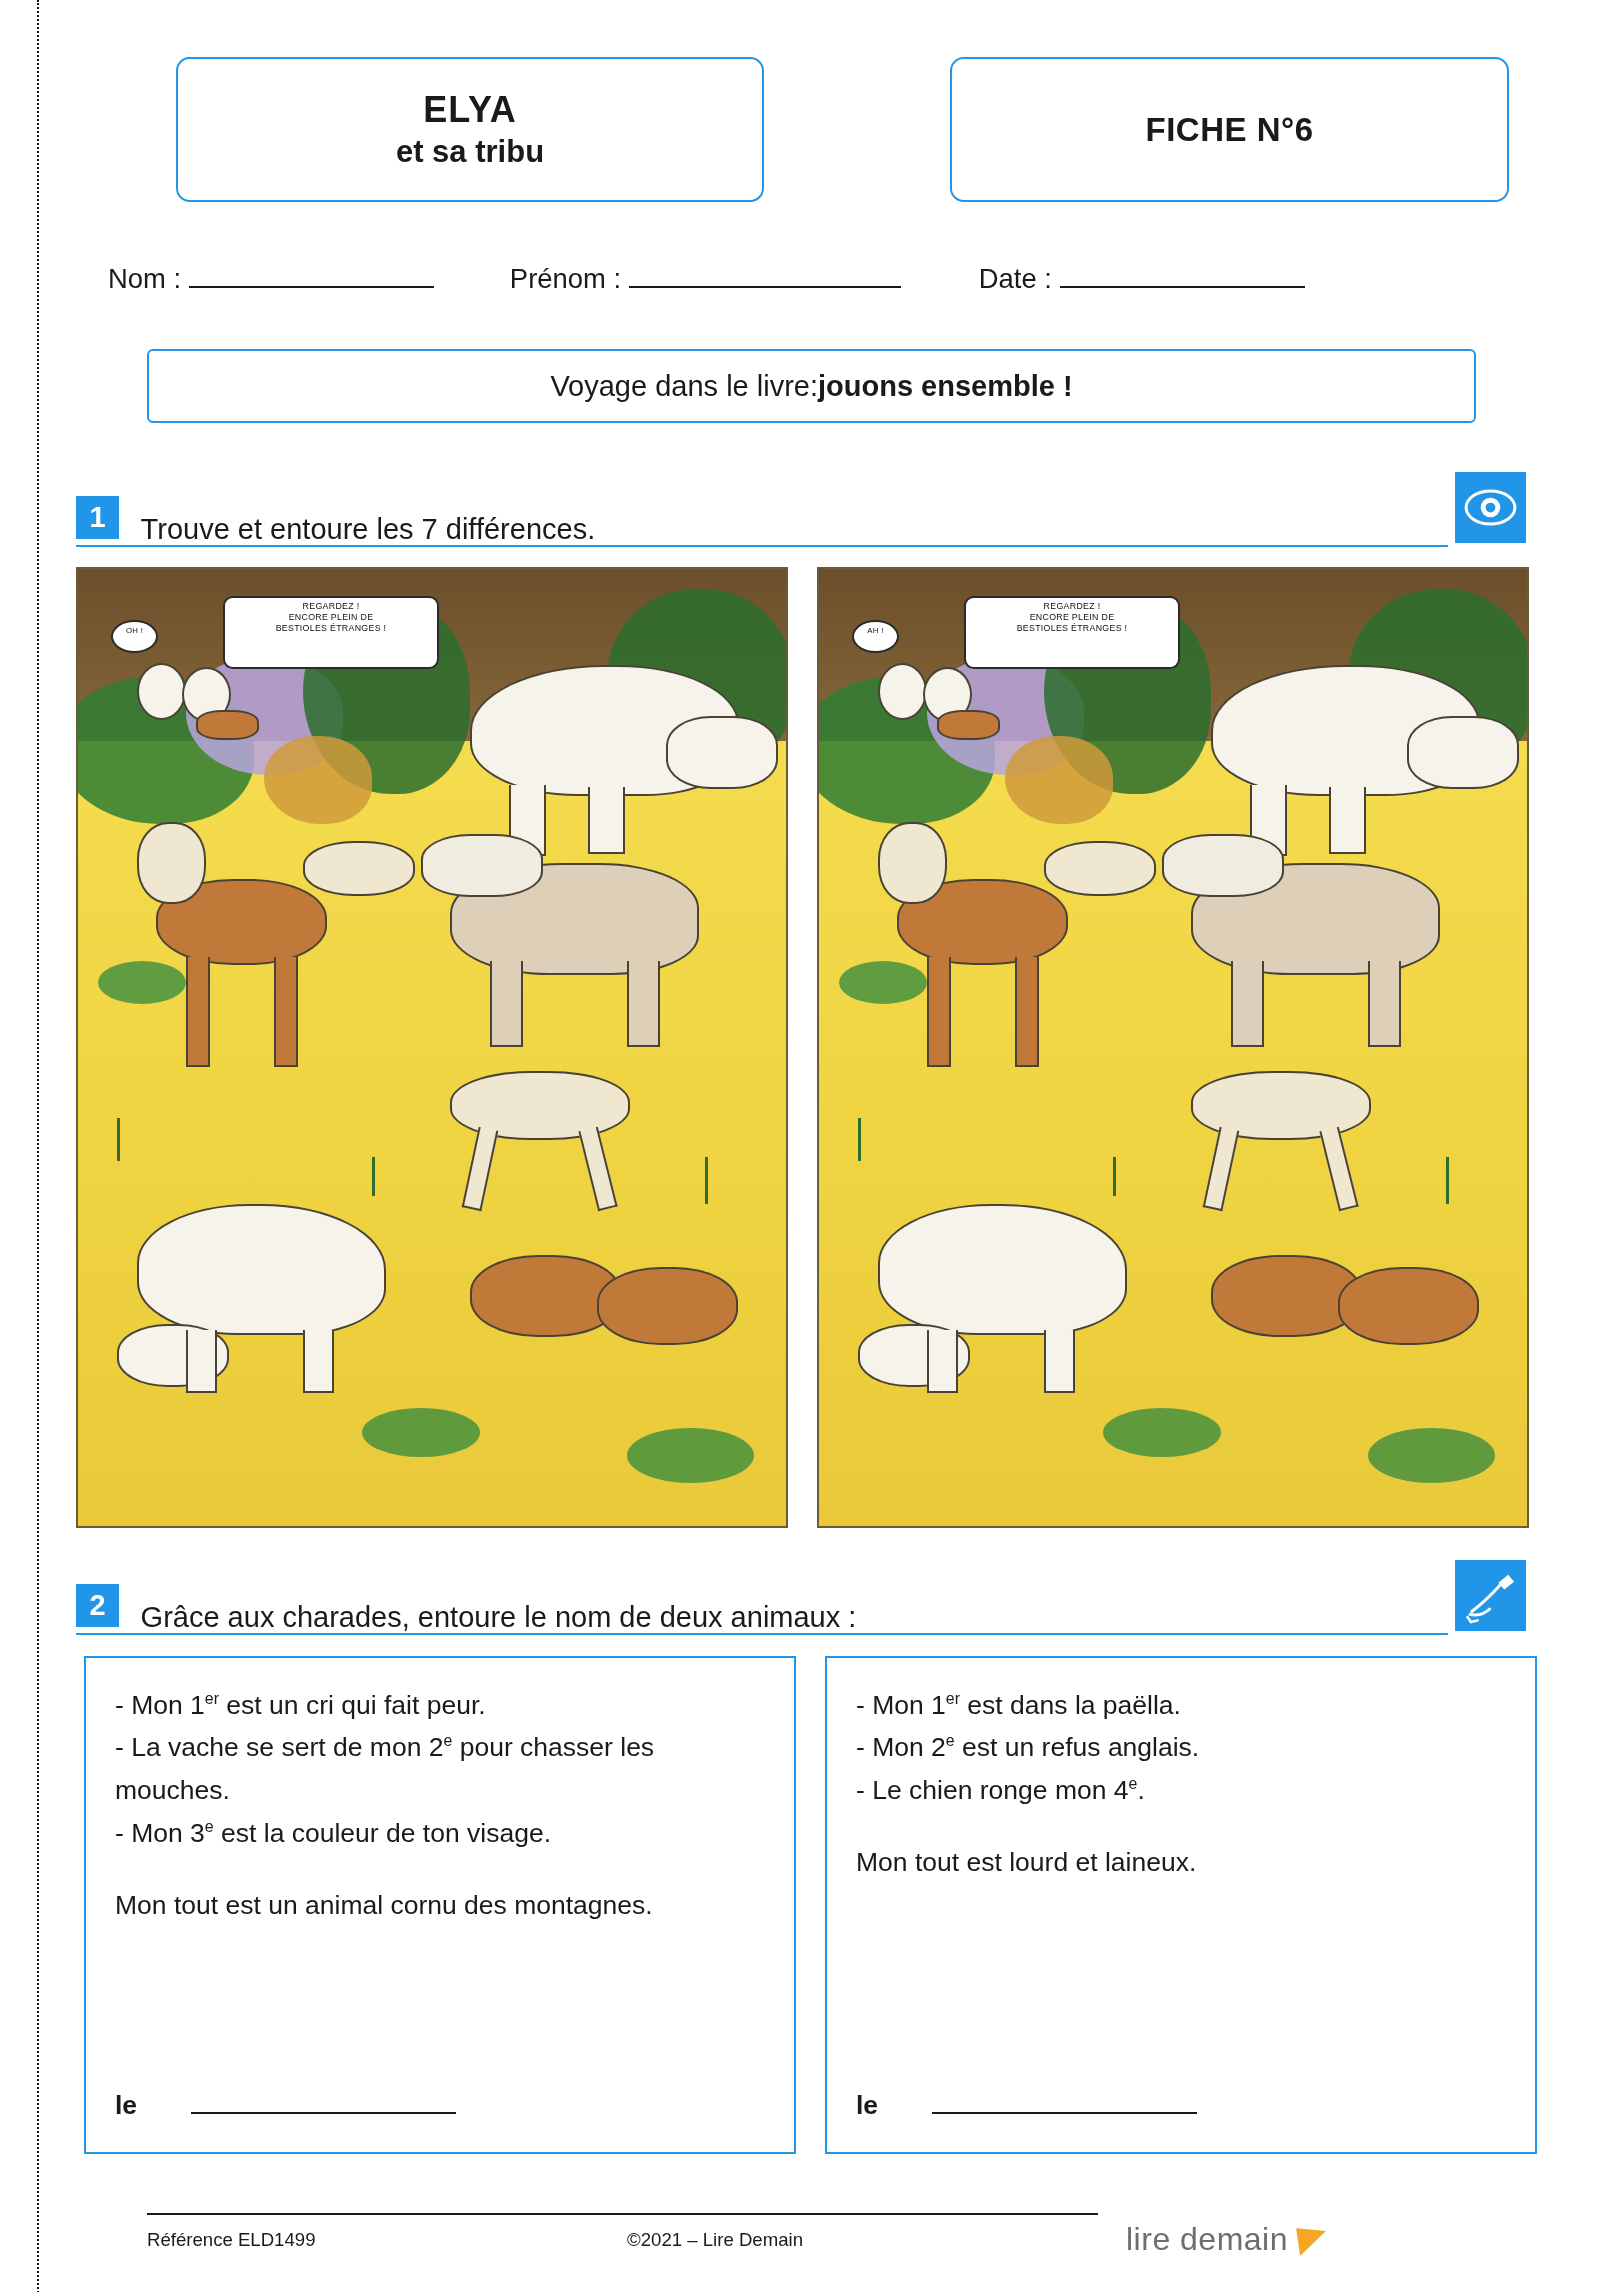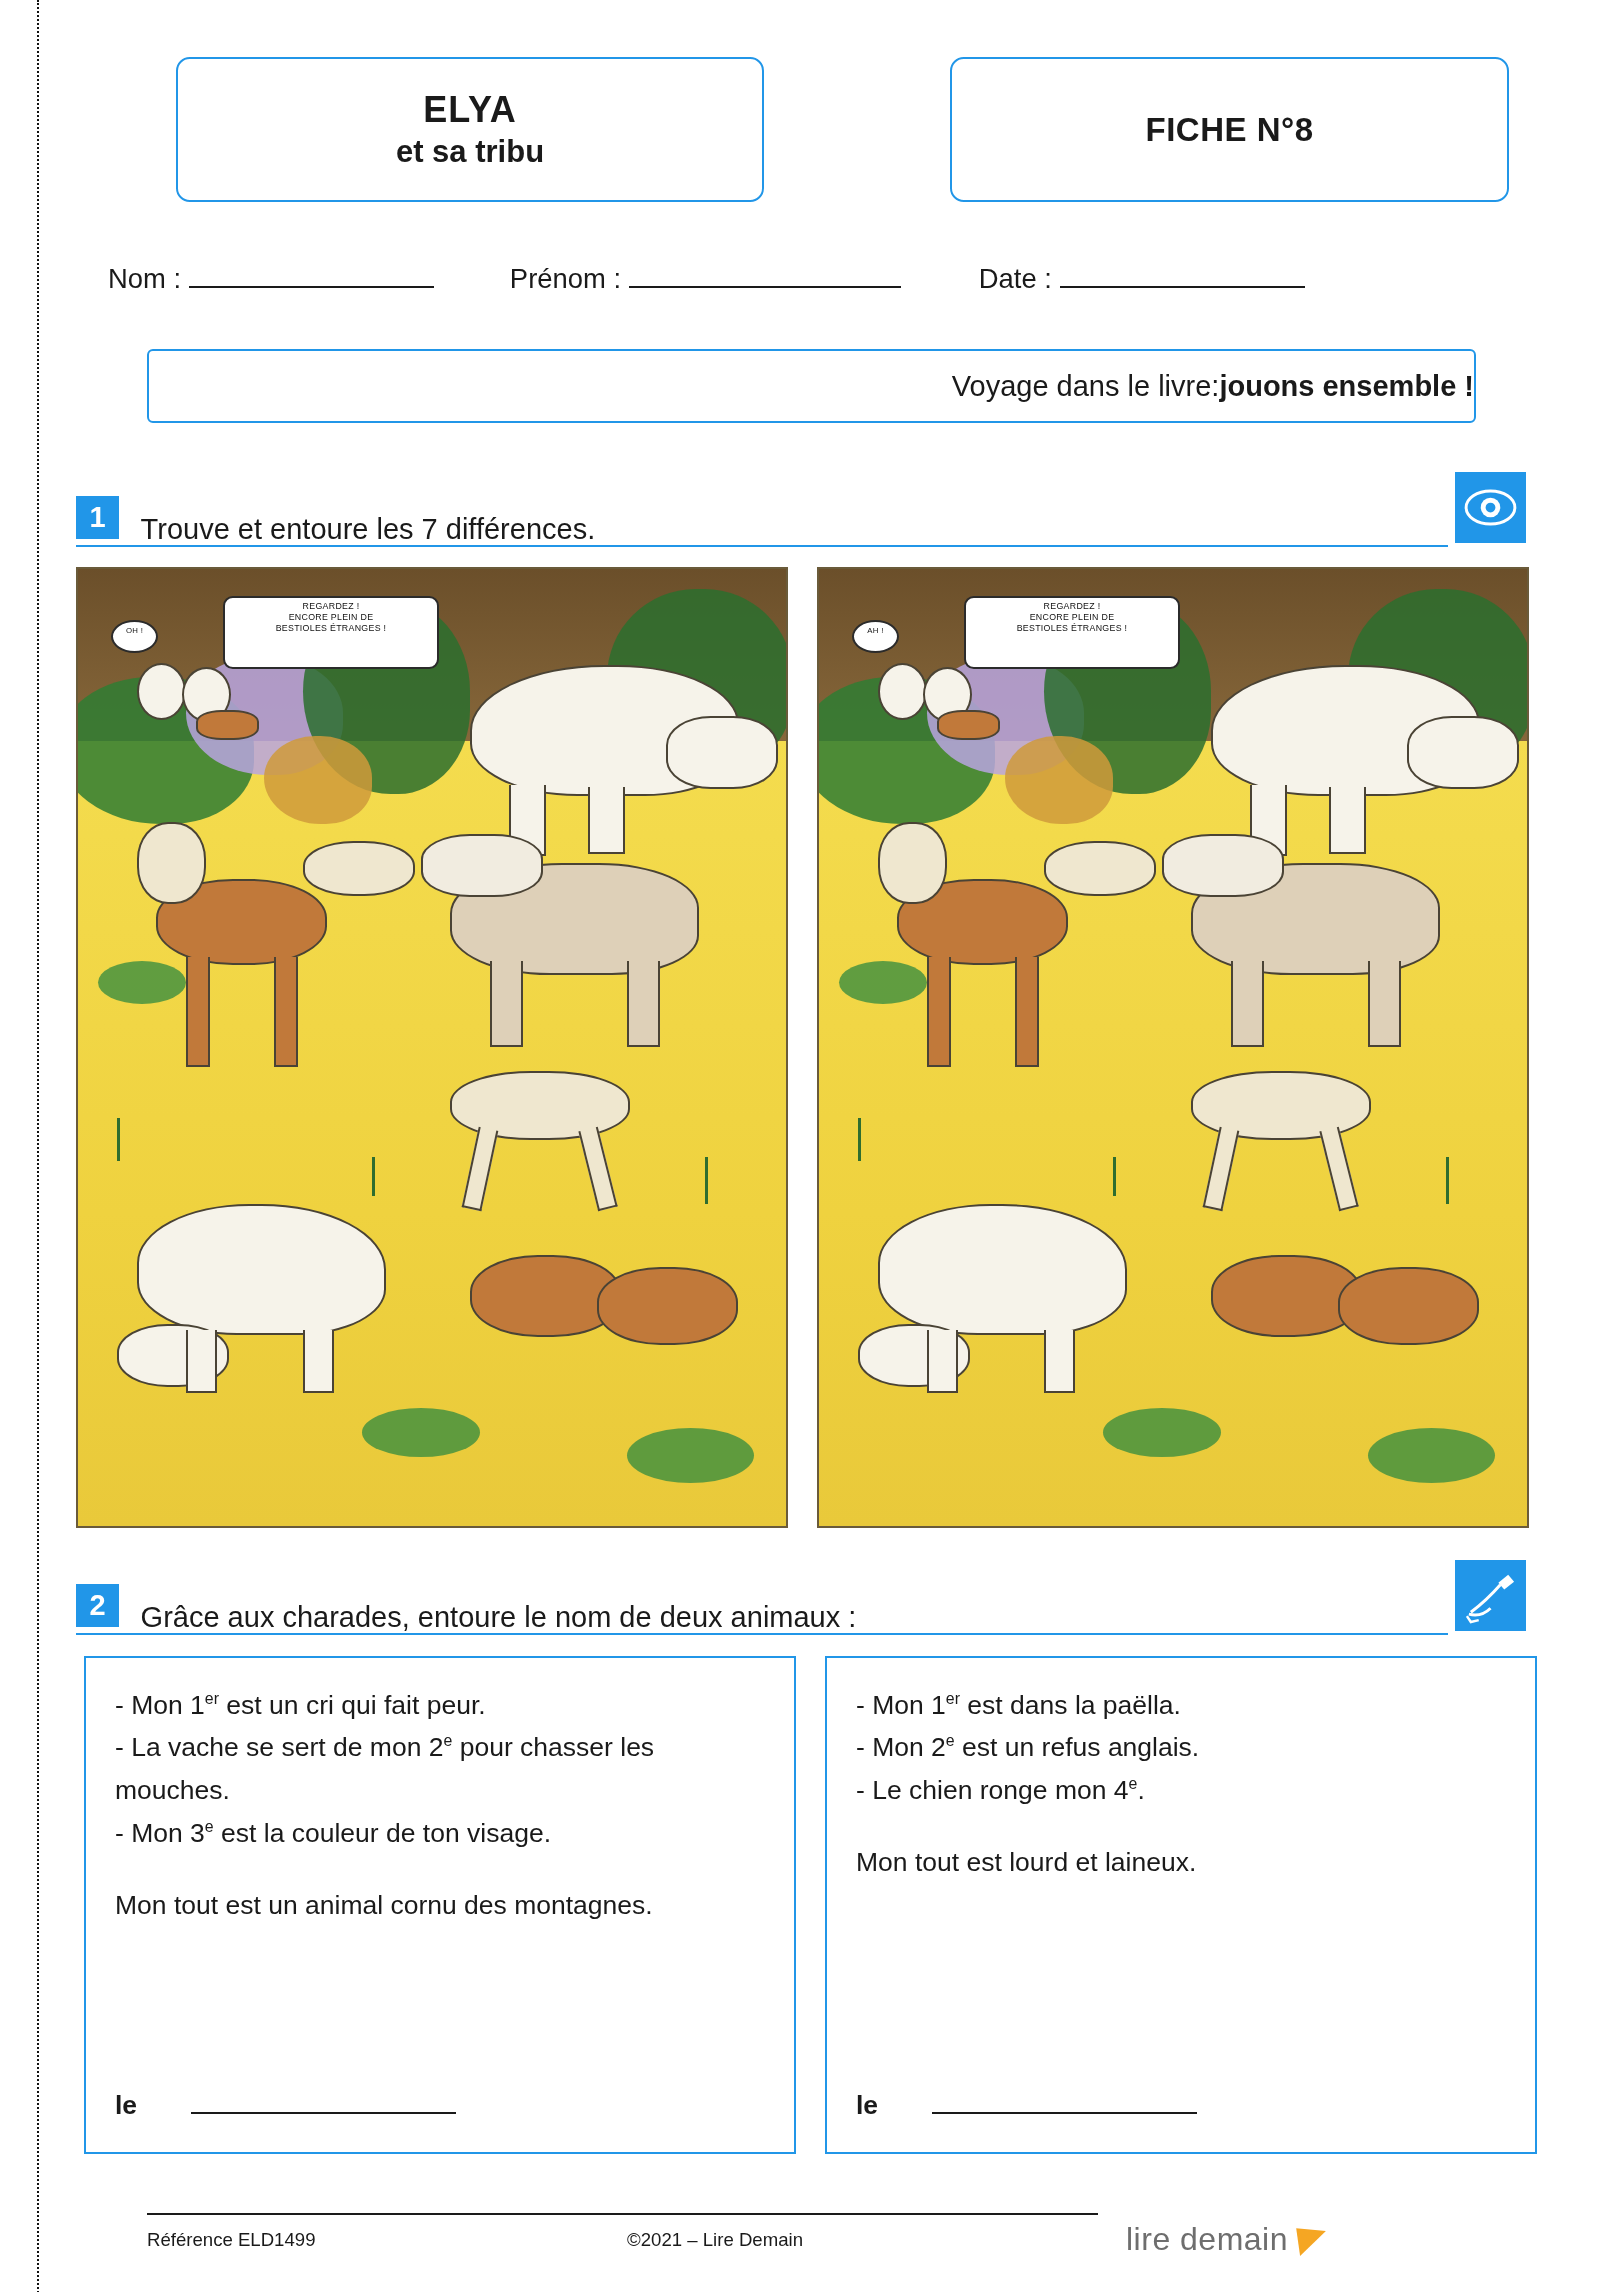--- a/index.html
+++ b/index.html
@@ -107,21 +107,21 @@
   .voyage {
     position: absolute;
     left: 147px;
     top: 349px;
     width: 1329px;
     height: 74px;
     border: 2.9px solid #2196e8;
     border-radius: 5.9px;
     display: flex;
     align-items: center;
-    justify-content: flex-end;
+    justify-content: center;
     box-sizing: border-box;
     font-size: 29px;
   }
   .voyage .strong { font-weight: bold; }
 
   
   .ex-header {
     position: absolute;
     display: flex;
     align-items: center;
@@ -323,21 +323,21 @@
 <div class="page">
 
   <div class="cut-line"></div>
 
   <div class="header-row">
     <div class="title-box">
       <div class="l1">ELYA</div>
       <div class="l2">et sa tribu</div>
     </div>
     <div class="fiche-box">
-      <span>FICHE N°8</span>
+      <span>FICHE N°6</span>
     </div>
   </div>
 
   <div class="id-row">
     <div class="id-item">
       <span class="lab">Nom :</span>
       <span class="rule rule-nom"></span>
     </div>
     <div class="sp1"></div>
     <div class="id-item">

